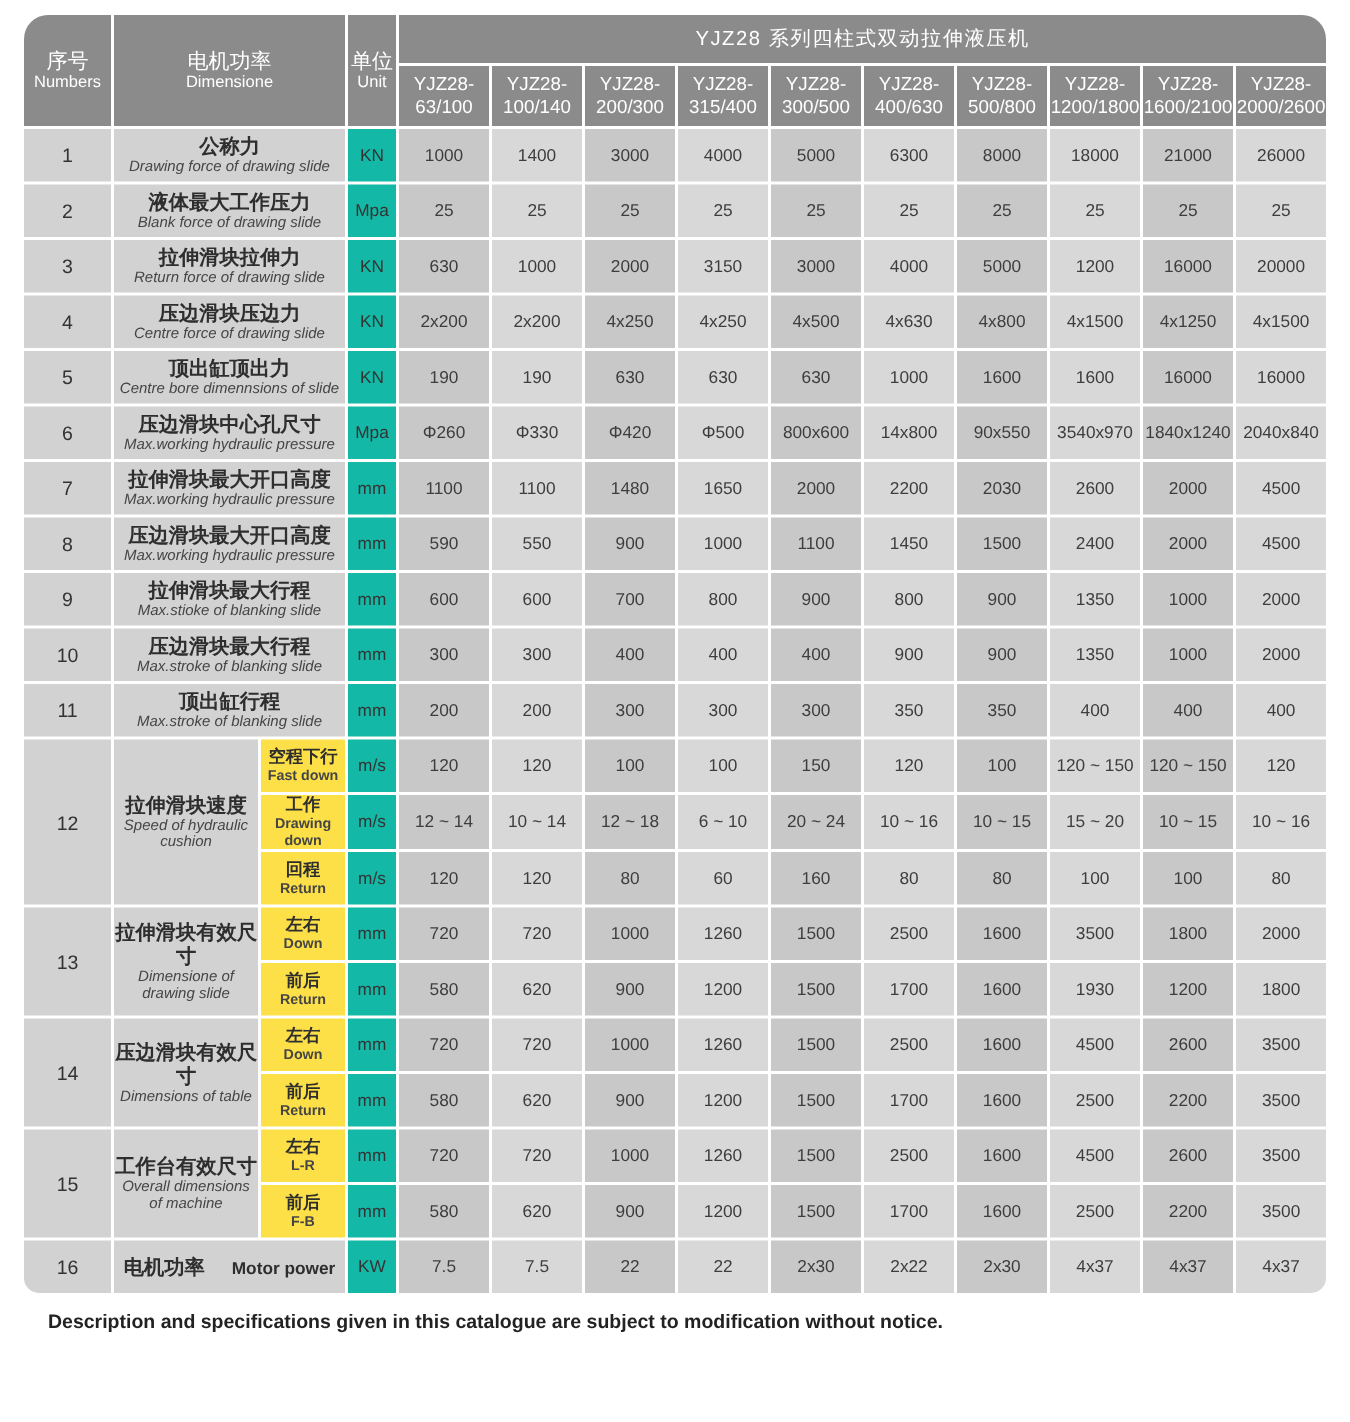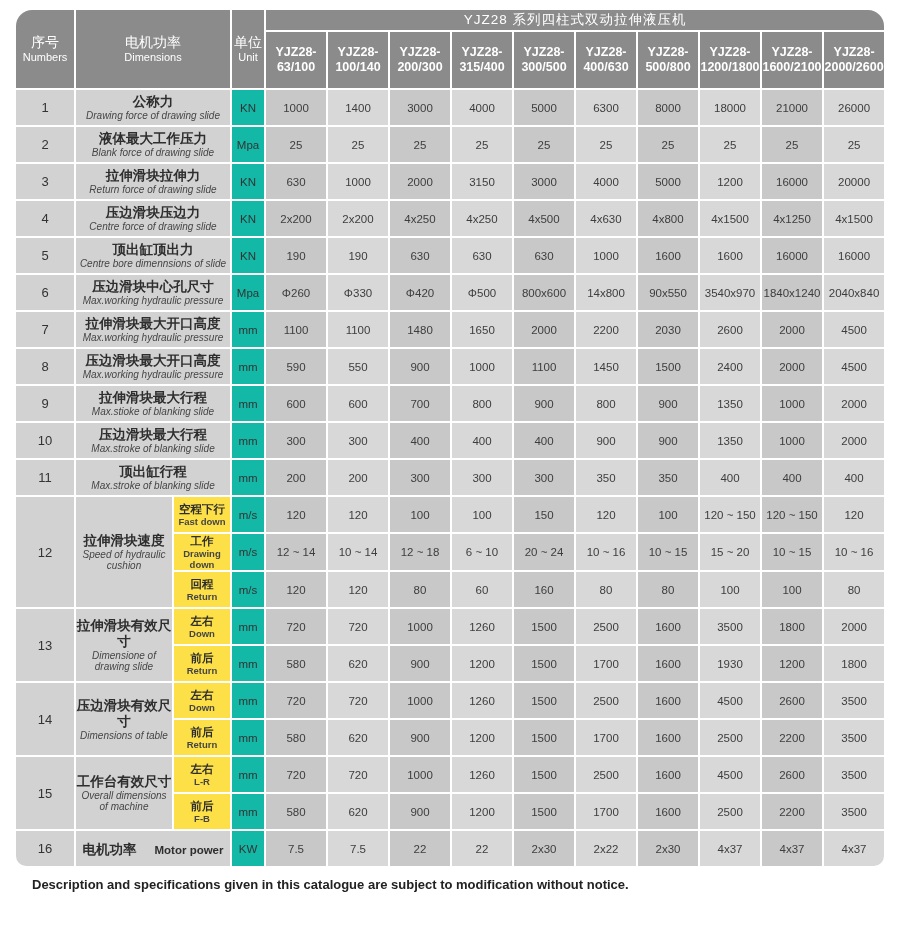--- a/index.html
+++ b/index.html
@@ -4,23 +4,23 @@
 <style>
   html,body{margin:0;padding:0;background:#ffffff;}
   body{width:900px;height:948px;font-family:"Liberation Sans","DejaVu Sans",sans-serif;}
   .page{padding:8px 14px 0 14px;}
   table.spec{border-collapse:separate;border-spacing:2px;width:872px;table-layout:fixed;}
   th,td{text-align:center;vertical-align:middle;padding:0;overflow:hidden;}
   
   .th{background:#8b8b8b;color:#ffffff;font-weight:normal;}
   .hdr-zh{font-size:14px;line-height:17px;}
   .hdr-en{font-size:11px;line-height:13px;}
-  .series-th{font-size:13.5px;height:20px;letter-spacing:1px;border-top-right-radius:16px;}
+  .series-th{font-size:13.5px;height:32px;letter-spacing:1px;border-top-right-radius:16px;}
   thead tr:first-child th:first-child{border-top-left-radius:16px;}
-  .model-th{height:56px;font-weight:bold;}
+  .model-th{height:40px;}
   .model-l1{font-size:12.5px;line-height:15px;}
   .model-l2{font-size:12.5px;line-height:15px;}
   
   tbody td{height:35px;}
   .no-cell{background:#d2d2d2;color:#333333;font-size:13px;}
   .param-cell{background:#d2d2d2;}
   .param-zh{font-size:13.5px;line-height:16px;color:#2e2e2e;font-weight:bold;}
   .param-en{font-size:10px;line-height:11px;color:#454545;font-style:italic;}
   .param-inline .param-zh{display:inline;margin-right:18px;}
   .param-en-inline{font-size:11.5px;color:#2e2e2e;font-weight:bold;}
@@ -60,21 +60,21 @@
         <col style="width:60px">
     </colgroup>
     <thead>
       <tr>
         <th class="th" rowspan="2">
           <div class="hdr-zh">序号</div>
           <div class="hdr-en">Numbers</div>
         </th>
         <th class="th" colspan="2" rowspan="2">
           <div class="hdr-zh">电机功率</div>
-          <div class="hdr-en">Dimensions</div>
+          <div class="hdr-en">Dimensione</div>
         </th>
         <th class="th" rowspan="2">
           <div class="hdr-zh">单位</div>
           <div class="hdr-en">Unit</div>
         </th>
         <th class="th series-th" colspan="10">YJZ28 系列四柱式双动拉伸液压机</th>
       </tr>
       <tr id="model-row">
           <th class="th model-th">
             <div class="model-l1">YJZ28-</div>

